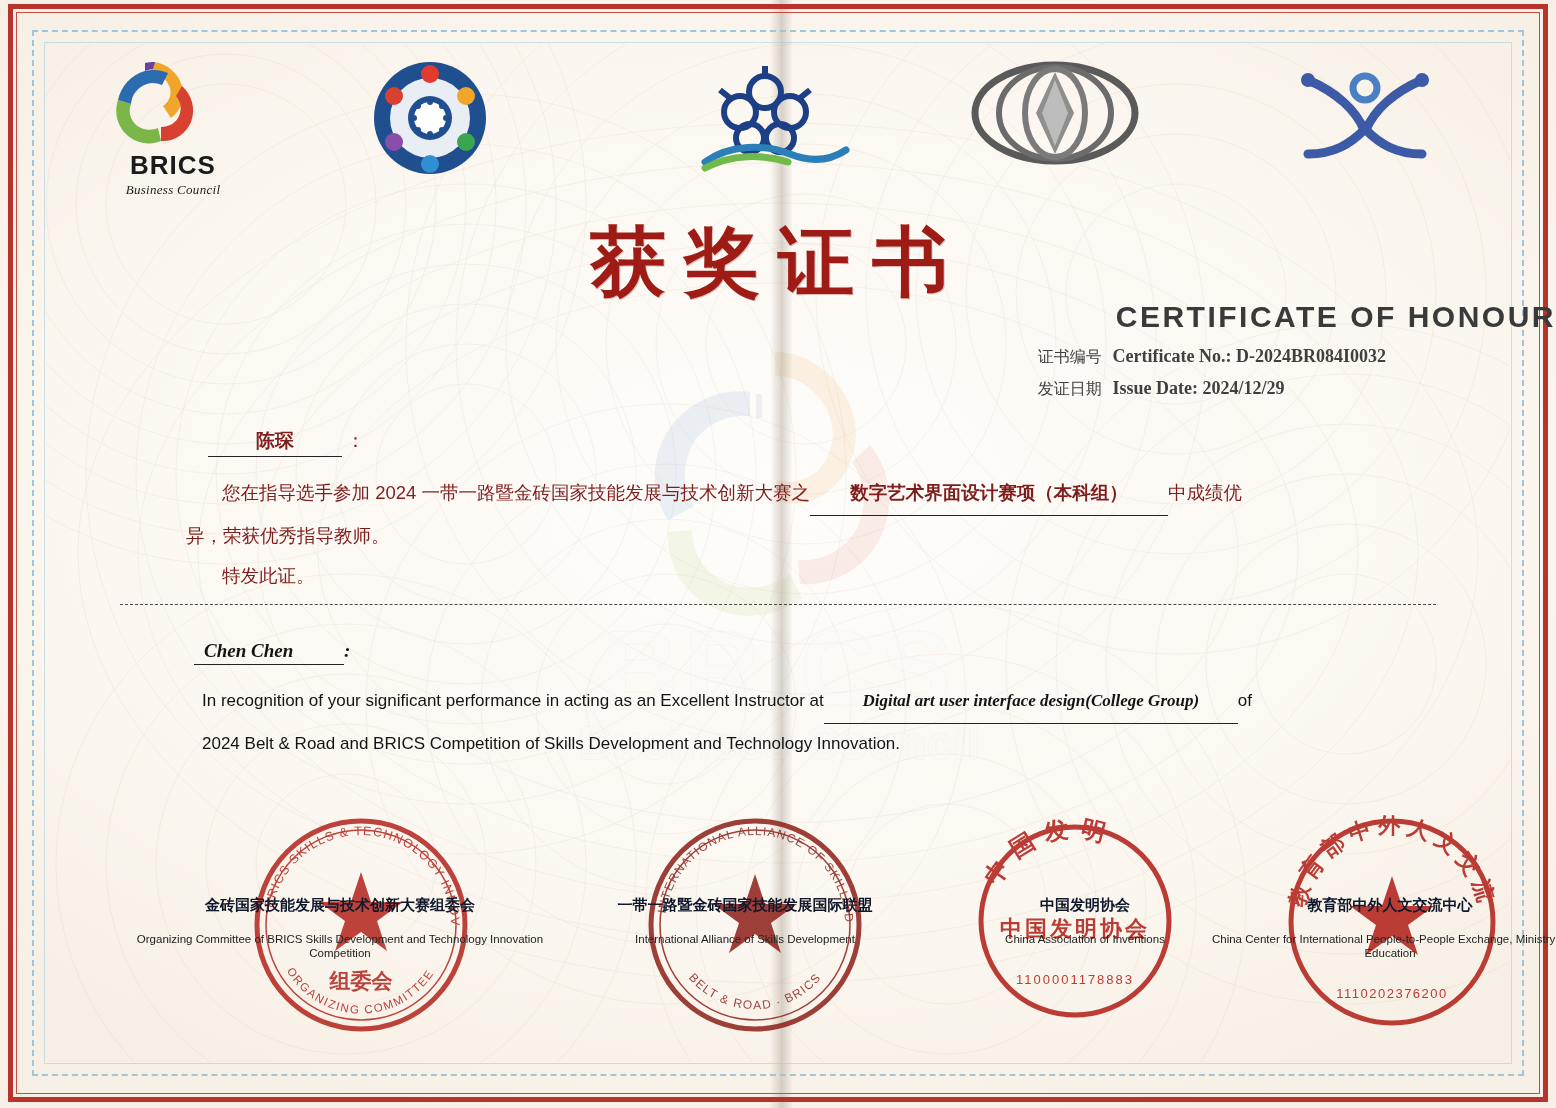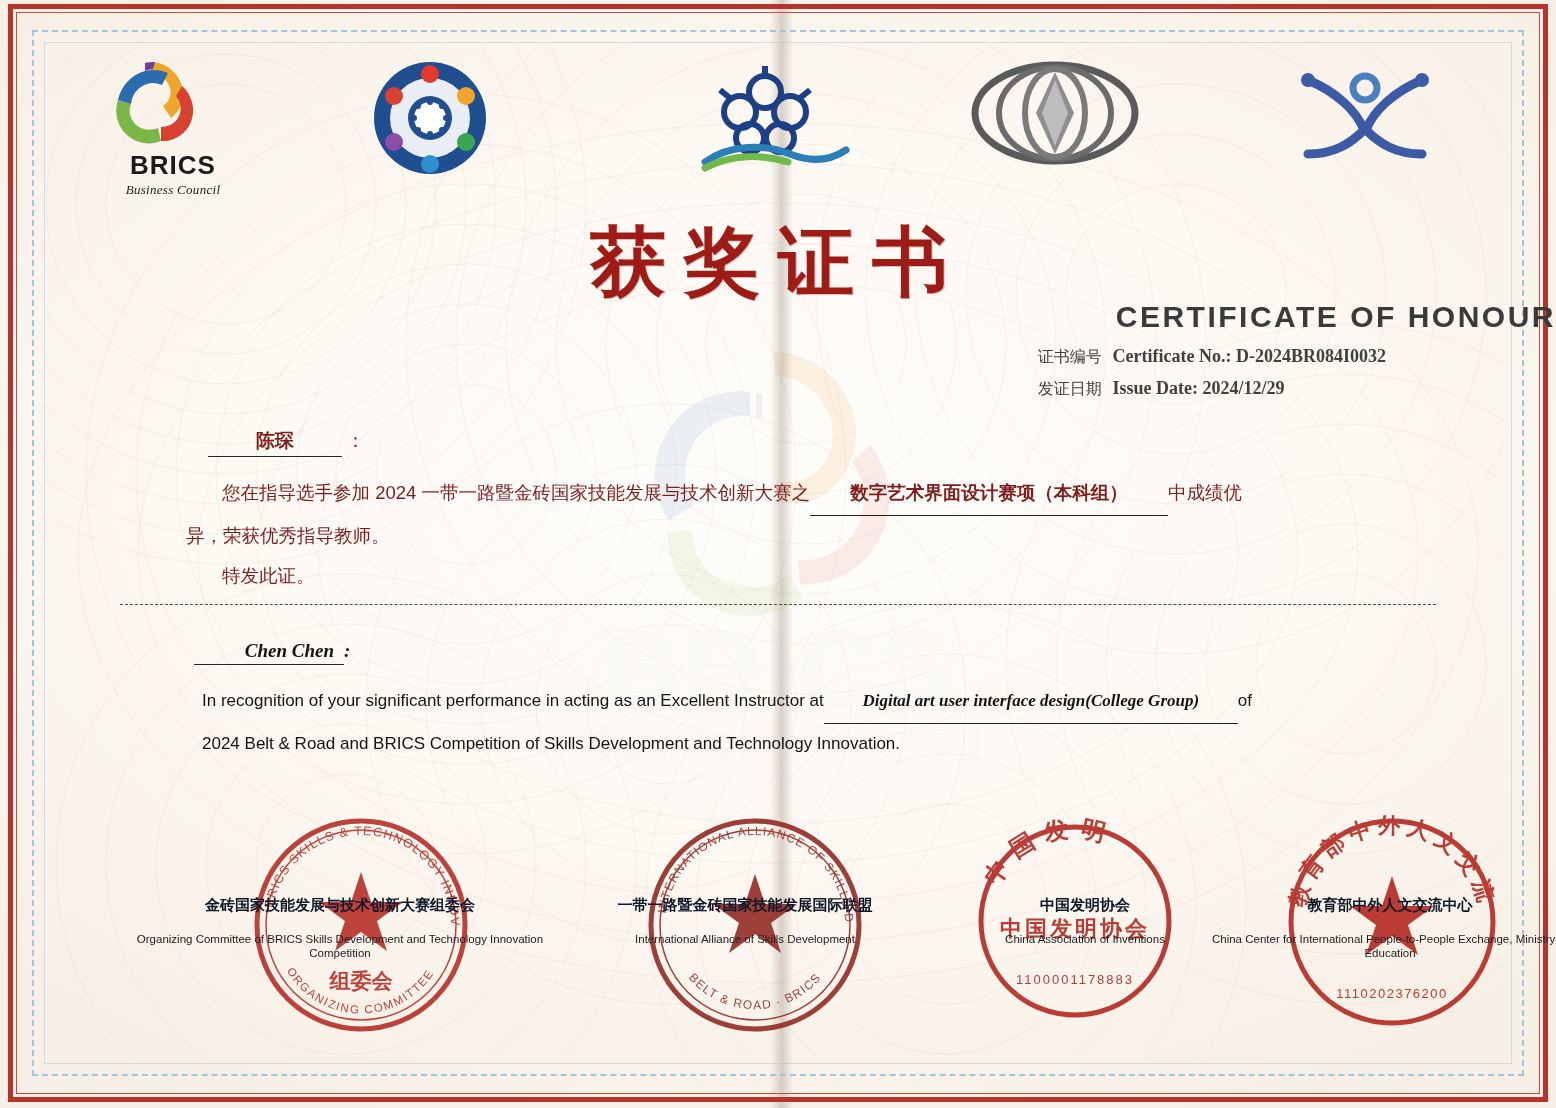--- a/index.html
+++ b/index.html
@@ -247,21 +247,21 @@
   .salutation-en {
     font-family: "Liberation Serif", serif;
     font-style: italic;
     font-weight: bold;
     font-size: 19px;
     margin-bottom: 16px;
   }
   .salutation-en .name-en {
     display: inline-block;
     min-width: 130px;
-    text-align: right;
+    text-align: left;
     border-bottom: 1.5px solid #222;
     padding: 0 10px 2px 10px;
     margin-left: 24px;
   }
   .para-en {
     font-family: "Liberation Sans", sans-serif;
     font-size: 17px;
     line-height: 40px;
   }
   .para-en .indent { display: inline-block; width: 32px; }

